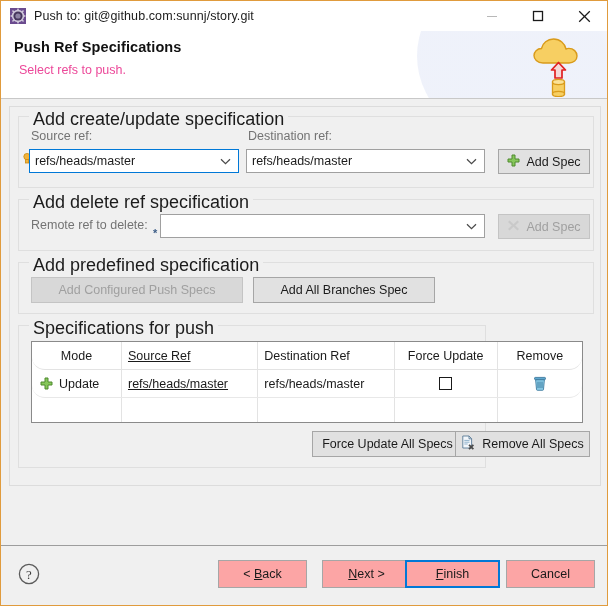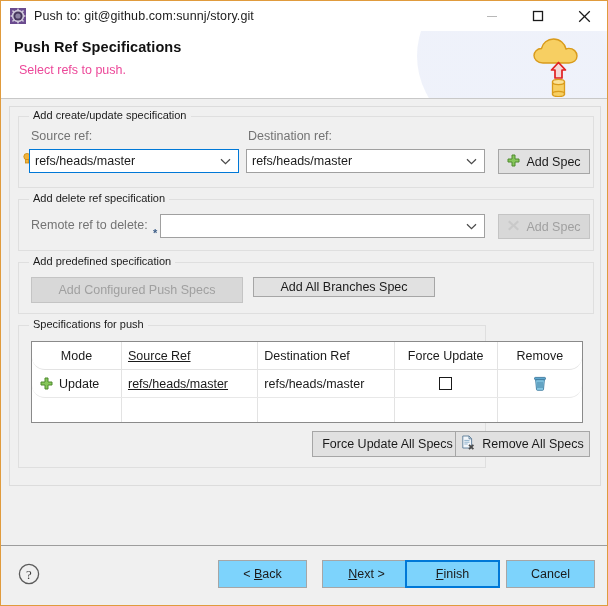--- a/index.html
+++ b/index.html
@@ -110,21 +110,21 @@
     position: absolute;
     box-sizing: border-box;
     border: 1px solid #dfdfdf;
     background: transparent;
   }
   .group > .glabel {
     position: absolute;
     top: -8px; left: 10px;
     background: #f0f0f0;
     padding: 0 4px;
-    font-size: 11px;
+    font-size: 18px;
     color: #1b1b1b;
     white-space: nowrap;
   }
 
   .fieldlabel {
     position: absolute;
     font-size: 12.5px;
     color: #737373;
     white-space: nowrap;
   }
@@ -245,21 +245,21 @@
   .helpbtn {
     position: absolute;
     left: 17px; top: 17px;
     width: 22px; height: 22px;
   }
   .fbtn {
     position: absolute;
     top: 14px;
     height: 28px;
     box-sizing: border-box;
-    background: #7dd3fc;
+    background: #fca5a5;
     border: 1px solid #a6a6a6;
     font-family: "Liberation Sans", sans-serif;
     font-size: 12.5px;
     color: #1b1b1b;
     display: flex;
     align-items: center;
     justify-content: center;
     white-space: nowrap;
   }
   .fbtn.default { border: 2px solid #0078d7; }
@@ -402,21 +402,21 @@
         <span>Add Spec</span>
       </button>
     </div>
 
     <div class="group" style="left:8px; top:155px; width:576px; height:52px;">
       <span class="glabel">Add predefined specification</span>
 
       <button class="btn disabled" style="left:12px; top:14px; width:212px; height:26px;">
         <span>Add Configured Push Specs</span>
       </button>
-      <button class="btn" style="left:234px; top:14px; width:182px; height:20px;">
+      <button class="btn" style="left:234px; top:14px; width:182px; height:26px;">
         <span>Add All Branches Spec</span>
       </button>
     </div>
 
     <div class="group" style="left:8px; top:218px; width:468px; height:143px;">
       <span class="glabel">Specifications for push</span>
 
       <div class="table" style="left:12px; top:15px; width:552px; height:82px;">
         <div class="thead">
           <div class="tc c-mode center">Mode</div>

